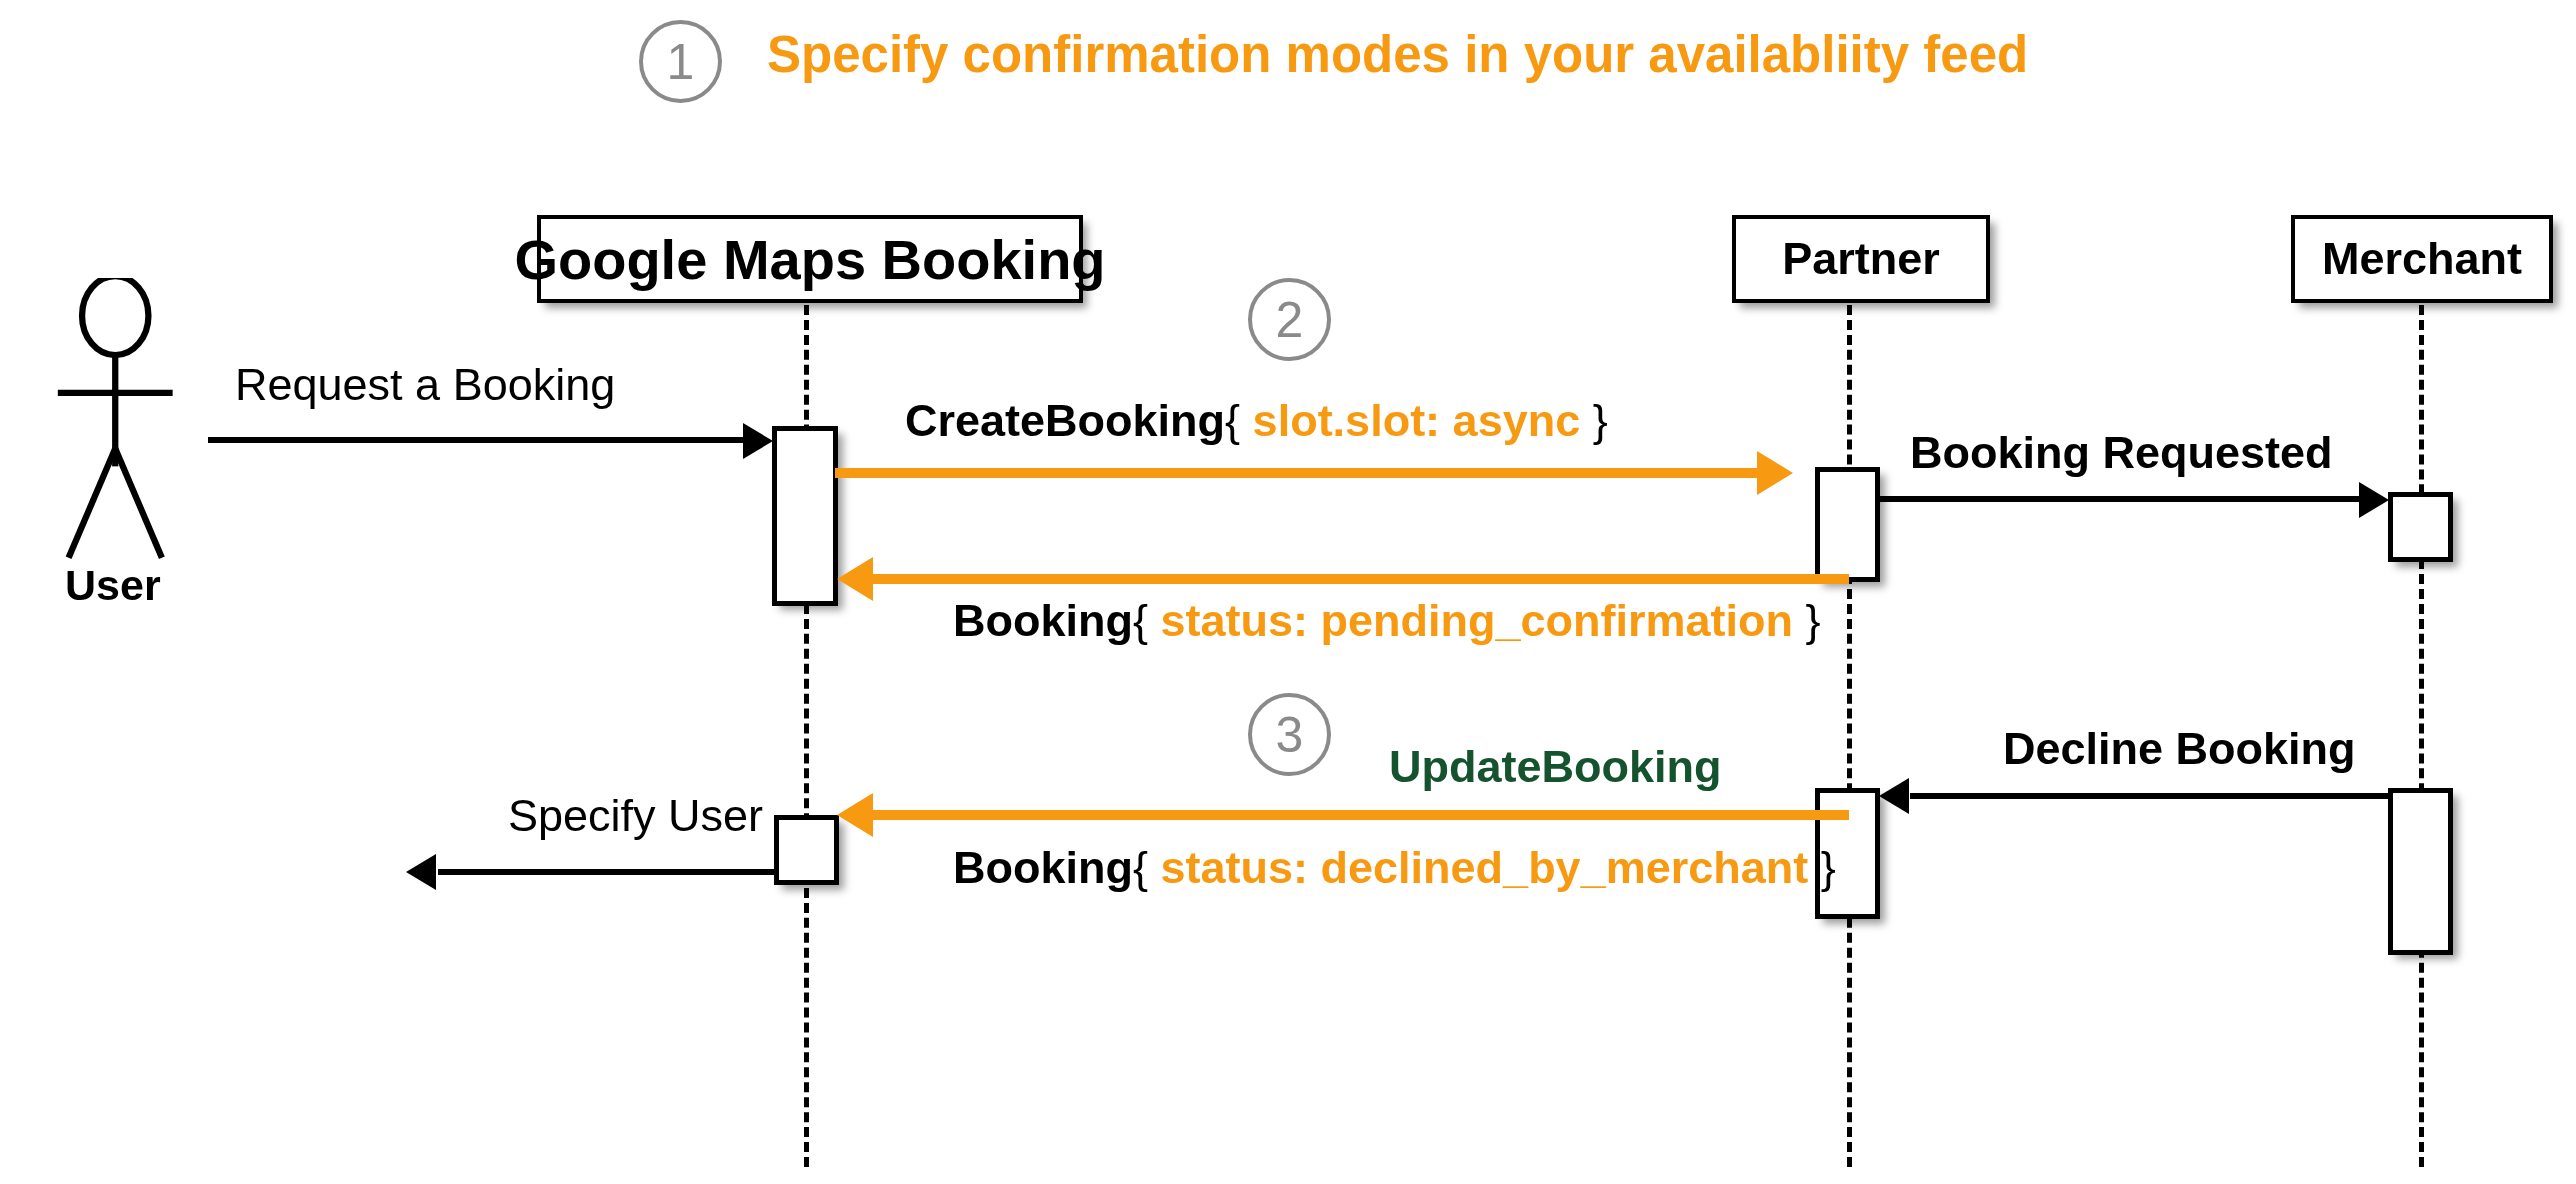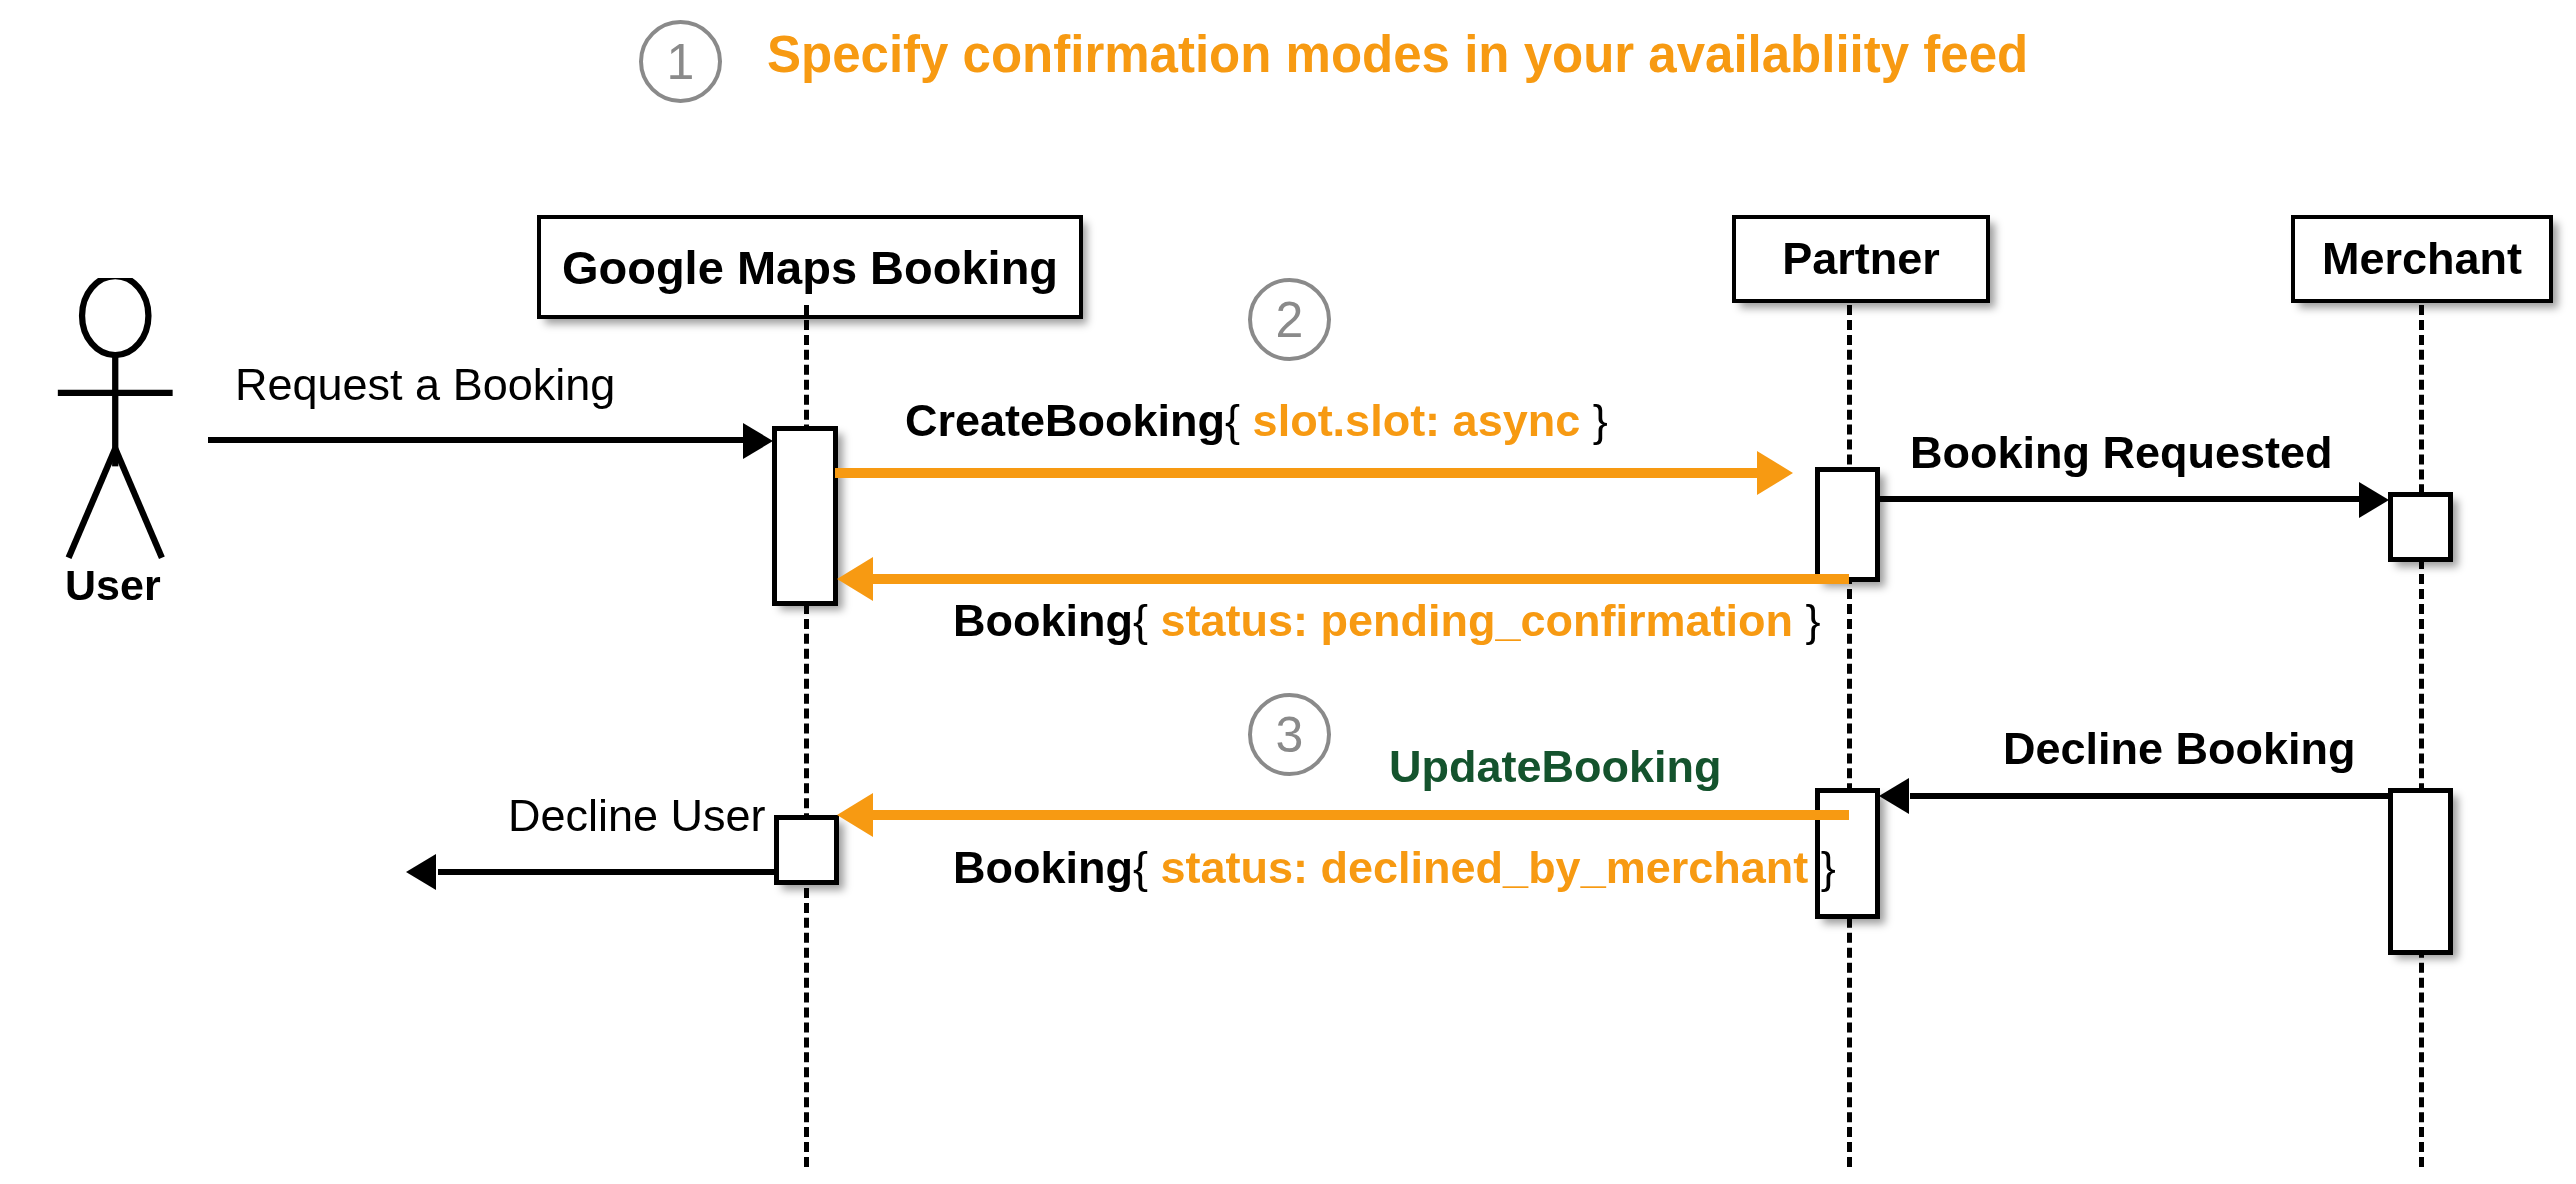--- a/index.html
+++ b/index.html
@@ -141,21 +141,21 @@
 
   <svg class="abs" style="left:45px; top:278px; width:162px; height:296px;" viewBox="0 0 180 330">
     <ellipse cx="78" cy="42" rx="37" ry="44" fill="#ffffff" stroke="#000000" stroke-width="7"></ellipse>
     <line x1="78" y1="86" x2="78" y2="210" stroke="#000000" stroke-width="7"></line>
     <line x1="14" y1="128" x2="142" y2="128" stroke="#000000" stroke-width="7"></line>
     <line x1="78" y1="190" x2="26" y2="312" stroke="#000000" stroke-width="7"></line>
     <line x1="78" y1="190" x2="130" y2="312" stroke="#000000" stroke-width="7"></line>
   </svg>
   <div class="actor-label" style="left:65px; top:561px; font-size:43px;">User</div>
 
-  <div class="lifeline-head" style="left:537px; top:215px; width:546px; height:104px; font-size:47px;">
+  <div class="lifeline-head" style="left:537px; top:215px; width:546px; height:88px; font-size:56px;">
     <span>Google Maps Booking</span>
   </div>
   <div class="lifeline-head" style="left:1732px; top:215px; width:258px; height:88px; font-size:45px;">
     <span>Partner</span>
   </div>
   <div class="lifeline-head" style="left:2291px; top:215px; width:262px; height:88px; font-size:45px;">
     <span>Merchant</span>
   </div>
 
   <div class="lifeline" style="left:804px; top:305px; height:862px;"></div>
@@ -207,18 +207,18 @@
   <div class="arrow-head black left" style="left:1879px; top:778px;"></div>
 
   <div class="msg-label" style="left:1389px; top:741px; font-size:45px; color:#14532d; font-weight:bold;">UpdateBooking</div>
   <div class="msg-line orange" style="left:872px; top:810px; width:977px;"></div>
   <div class="arrow-head orange left" style="left:837px; top:793px;"></div>
 
   <div class="msg-label bold" style="left:953px; top:842px; font-size:45px;">
     <span>Booking</span><span class="tok-brace">{</span><span>&nbsp;</span><span class="tok-orange">status: declined_by_merchant</span><span>&nbsp;</span><span class="tok-brace">}</span>
   </div>
 
-  <div class="msg-label plain" style="left:508px; top:790px; font-size:45px;">Decline User</div>
+  <div class="msg-label plain" style="left:508px; top:790px; font-size:45px;">Specify User</div>
   <div class="msg-line black" style="left:438px; top:869px; width:339px;"></div>
   <div class="arrow-head black left" style="left:406px; top:854px;"></div>
 
 </div>
 
 
 </body></html>

